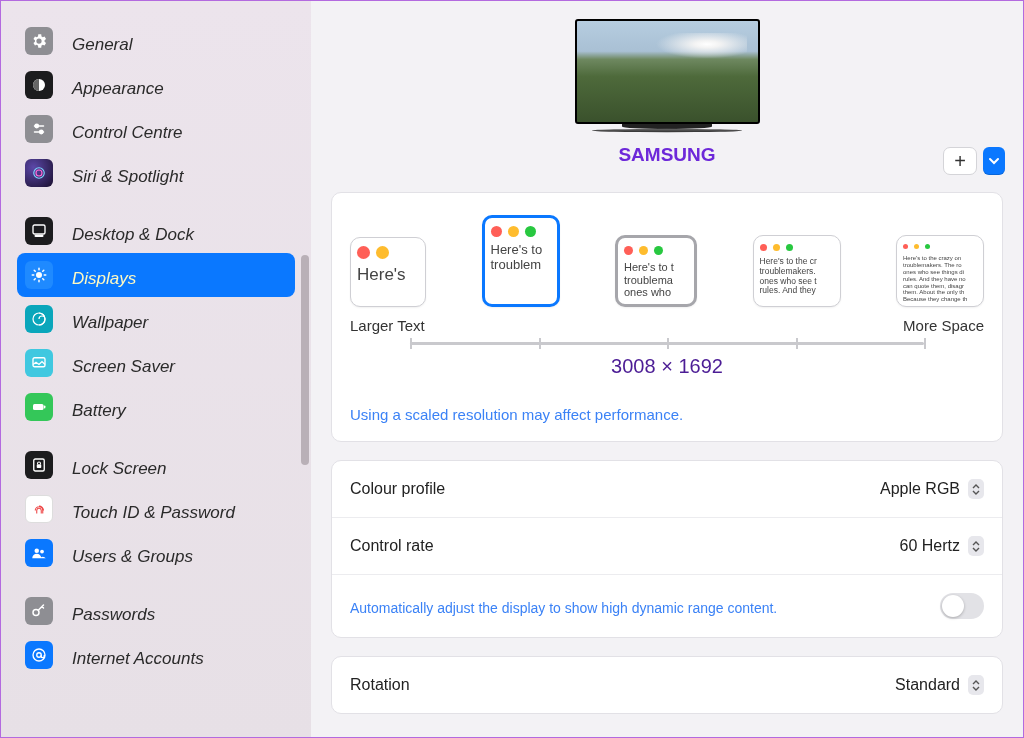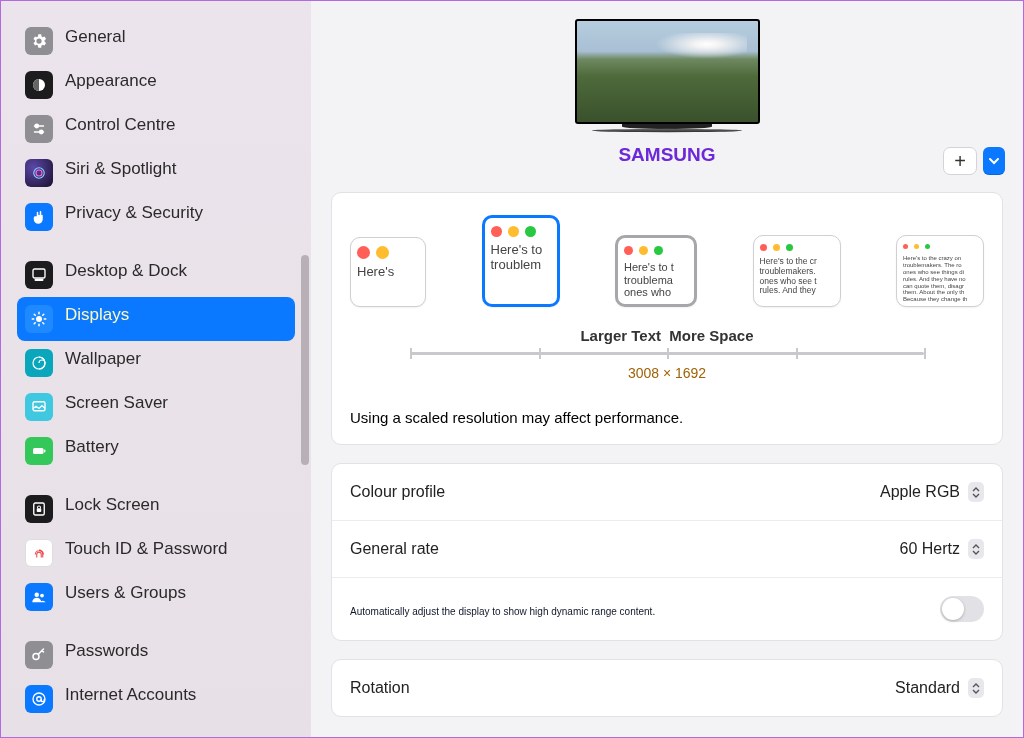--- a/index.html
+++ b/index.html
@@ -1,20 +1,20 @@
 <!DOCTYPE html>
 <html><head>
 <meta charset="utf-8">
 <style>
   * { box-sizing: border-box; margin: 0; padding: 0; font-family: -apple-system, "SF Pro Text", "Helvetica Neue", Arial, sans-serif; }
   body { width: 1024px; height: 738px; overflow: hidden; background: #f5f0f4; display: flex; border: 1px solid #b36adf; }
   
   .sidebar { width: 310px; height: 100%; background: linear-gradient(180deg,#ece4ec 0%,#e7e0e6 100%); padding: 18px 10px 0 10px; overflow-y: auto; position: relative; }
   .sidebar-inner { padding: 0 6px 40px 6px; }
-  .side-item { display: flex; align-items: flex-start; gap: 12px; padding: 8px 8px; border-radius: 8px; cursor: pointer; user-select: none; }
+  .side-item { display: flex; align-items: flex-end; gap: 19px; padding: 8px 8px; border-radius: 8px; cursor: pointer; user-select: none; font-style: italic; }
   .side-item.selected { background: #0a78ff; }
   .side-item.selected .side-label { color: #fef9c3; }
   .side-icon { width: 28px; height: 28px; border-radius: 6px; display: flex; align-items: center; justify-content: center; flex-shrink: 0; }
   .side-label { font-size: 17px; color: #2a2a2a; font-weight: 500; }
   .side-gap { height: 14px; }
   .scroll-indicator { position:absolute; right:2px; top:254px; width:8px; height:210px; background:#b9b0b7; border-radius:4px; }
 
   
   .main { flex:1; height:100%; background:#f3f2f5; overflow-y:auto; position:relative; }
   .header-area { padding: 18px 20px 12px 20px; display:flex; flex-direction:column; align-items:center; position:relative; }
@@ -36,29 +36,29 @@
   .res-row { display:flex; justify-content:space-between; align-items:flex-end; gap:6px; }
   .res-opt { display:flex; flex-direction:column; align-items:center; cursor:pointer; }
   .thumb { background:#fff; border:1px solid #cfcfd4; border-radius:10px; box-shadow:0 1px 2px rgba(0,0,0,.06); overflow:hidden; padding:8px 6px 4px 6px; display:flex; flex-direction:column; gap:6px; }
   .thumb .dots { display:flex; gap:6px; }
   .thumb .dot { border-radius:50%; }
   .thumb.sel { border:3px solid #0a78ff; }
   .thumb.alt { border:3px solid #a6a6ab; }
   .thumb .txt { color:#444; font-weight:500; line-height:1.15; white-space:pre-line; }
   .slider-track { position:relative; margin:8px 60px 0 60px; height:3px; background:#c9c9cd; border-radius:2px; }
   .slider-tick { position:absolute; top:-4px; width:2px; height:11px; background:#c9c9cd; }
-  .reslabel { text-align:center; color:#a16207; font-size:14px; margin-top:10px; }
-  .caption-row { display:flex; justify-content:center; margin-top:20px;font-weight:bold; }
+  .reslabel { text-align:center; color:#4c1d95; font-size:20px; margin-top:10px; }
+  .caption-row { display:flex; justify-content:space-between; margin-top:10px; }
   .caption-row span { font-size:15px; color:#333; }
-  .warn { margin: 26px 20px 10px 20px; color:#000000; font-size:15px; }
+  .warn { margin: 26px 20px 10px 20px; color:#3b82f6; font-size:15px; }
 
   .setting-row { display:flex; align-items:center; justify-content:space-between; padding:18px 18px; border-bottom:1px solid #ececef; }
   .setting-row:last-child { border-bottom:none; }
   .setting-label { font-size:16px; color:#222; font-weight:500; }
-  .setting-sub { font-size:10px; color:#0f172a; margin-top:4px; font-weight:400; }
+  .setting-sub { font-size:14px; color:#3b82f6; margin-top:4px; font-weight:400; }
   .popup { display:flex; align-items:center; gap:8px; color:#222; font-size:16px; cursor:pointer; }
   .updown { width:16px; height:20px; background:#e7e7ec; border-radius:5px; display:flex; flex-direction:column; align-items:center; justify-content:center; gap:1px; }
   .updown svg { width:8px; height:5px; }
 
   .switch { width:44px; height:26px; background:#e2e2e6; border-radius:13px; position:relative; cursor:pointer; }
   .switch .knob { position:absolute; left:2px; top:2px; width:22px; height:22px; background:#fff; border-radius:50%; box-shadow:0 1px 3px rgba(0,0,0,.25); }
 
   
   .bg-grey{background:#8e8e93;} .bg-black{background:#1c1c1e;} .bg-blue{background:#0a78ff;}
   .bg-teal{background:#0aa6bb;} .bg-darkgrad{background:radial-gradient(circle at 30% 30%,#5b47a8,#1a0f2e);}
@@ -107,28 +107,20 @@
     <div class="side-item">
       <div class="side-icon bg-darkgrad">
         <svg viewBox="0 0 24 24">
             <circle cx="12" cy="12" r="7" fill="none" stroke="#7fd7ff" stroke-width="1.5"></circle>
             <circle cx="12" cy="12" r="4" fill="none" stroke="#ff6bd6" stroke-width="1.5"></circle>
           </svg>
       </div>
       <span class="side-label">Siri &amp; Spotlight</span>
     </div>
 
-    <div class="side-item">
-      <div class="side-icon bg-blue">
-        <svg viewBox="0 0 24 24" fill="#fff">
-            <path d="M9 11V6a1 1 0 112 0v4a1 1 0 112 0V5a1 1 0 112 0v5a1 1 0 112 0v5a6 6 0 01-12 0v-2l1-2z"></path>
-          </svg>
-      </div>
-      <span class="side-label">Privacy &amp; Security</span>
-    </div>
 
     <div class="side-gap"></div>
 
     <div class="side-item">
       <div class="side-icon bg-black">
         <svg viewBox="0 0 24 24" fill="#fff">
             <rect x="4" y="4" width="16" height="12" rx="2" fill="none" stroke="#fff" stroke-width="1.8"></rect>
             <rect x="6" y="17" width="12" height="3" rx="1.5"></rect>
           </svg>
       </div>
@@ -256,21 +248,21 @@
   </div>
 
   <div class="panel pad">
     <div class="res-row">
       <div class="res-opt">
         <div class="thumb" style="width:76px;height:70px;">
           <div class="dots">
               <span class="dot" style="width:13px;height:13px;background:#ff5f57"></span>
               <span class="dot" style="width:13px;height:13px;background:#febc2e"></span>
             </div>
-          <div class="txt" style="font-size:13px;">Here's</div>
+          <div class="txt" style="font-size:17px;">Here's</div>
         </div>
       </div>
       <div class="res-opt">
         <div class="thumb sel" style="width:78px;height:92px;">
           <div class="dots">
               <span class="dot" style="width:11px;height:11px;background:#ff5f57"></span>
               <span class="dot" style="width:11px;height:11px;background:#febc2e"></span>
               <span class="dot" style="width:11px;height:11px;background:#28c840"></span>
             </div>
           <div class="txt" style="font-size:13px;">Here's to
@@ -348,21 +340,21 @@
               <path d="M1 4l3-3 3 3" stroke="#555" stroke-width="1.4" fill="none"></path>
             </svg>
           <svg viewBox="0 0 8 5">
               <path d="M1 1l3 3 3-3" stroke="#555" stroke-width="1.4" fill="none"></path>
             </svg>
         </div>
       </div>
     </div>
 
     <div class="setting-row">
-      <div class="setting-label">General rate</div>
+      <div class="setting-label">Control rate</div>
       <div class="popup">
         <span>60 Hertz</span>
         <div class="updown">
           <svg viewBox="0 0 8 5">
               <path d="M1 4l3-3 3 3" stroke="#555" stroke-width="1.4" fill="none"></path>
             </svg>
           <svg viewBox="0 0 8 5">
               <path d="M1 1l3 3 3-3" stroke="#555" stroke-width="1.4" fill="none"></path>
             </svg>
         </div>

